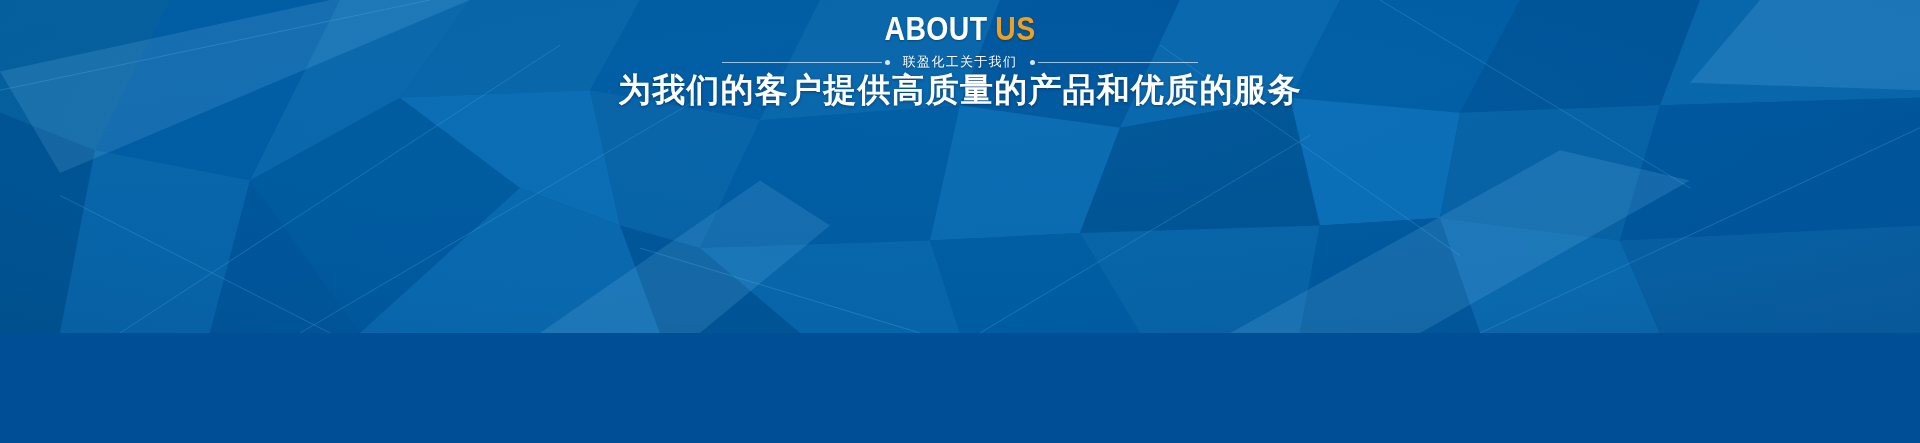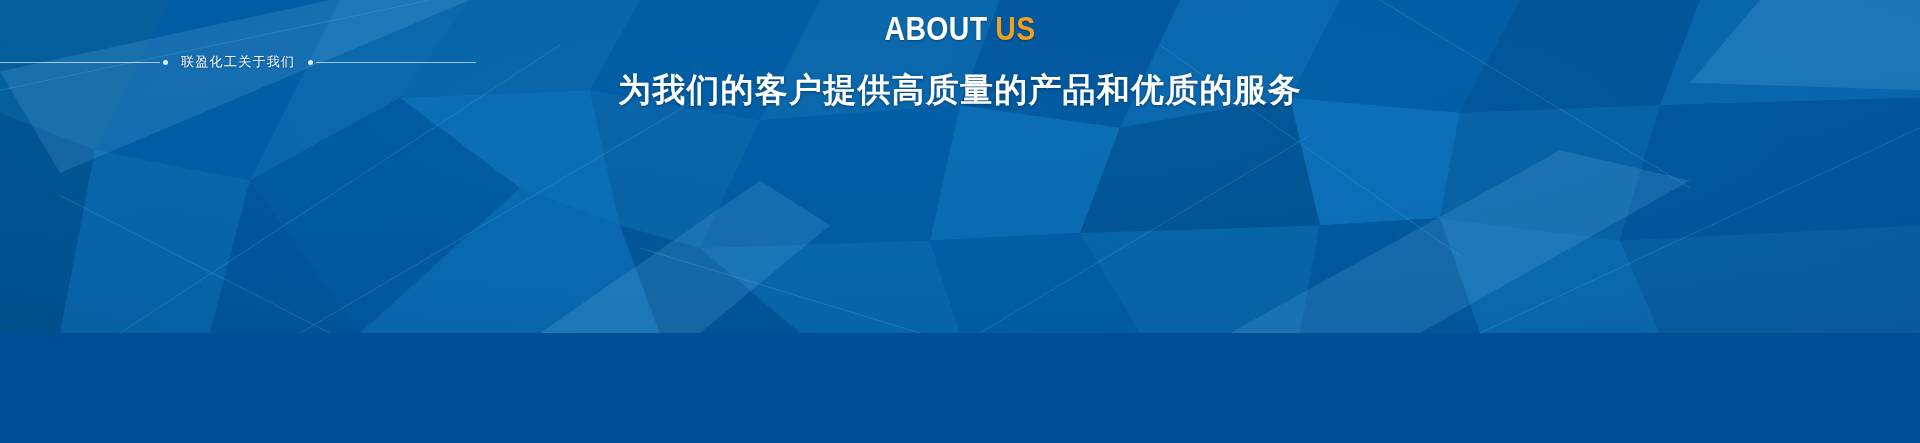--- a/index.html
+++ b/index.html
@@ -55,20 +55,21 @@
     transform: scaleX(0.86);
     text-shadow: 0 1px 2px rgba(0,35,70,0.45);
     white-space: nowrap;
   }
   .title .t-about { color: #ffffff; }
   .title .t-us { color: #f0a021; margin-left: 9px; }
 
   .subtitle-row {
     display: flex;
     align-items: center;
+    justify-content: center;
     margin-top: 6px;
     height: 18px;
   }
   .deco-line {
     width: 160px;
     height: 1px;
     background: rgba(255,255,255,0.62);
   }
   .deco-dot {
     width: 5px;

